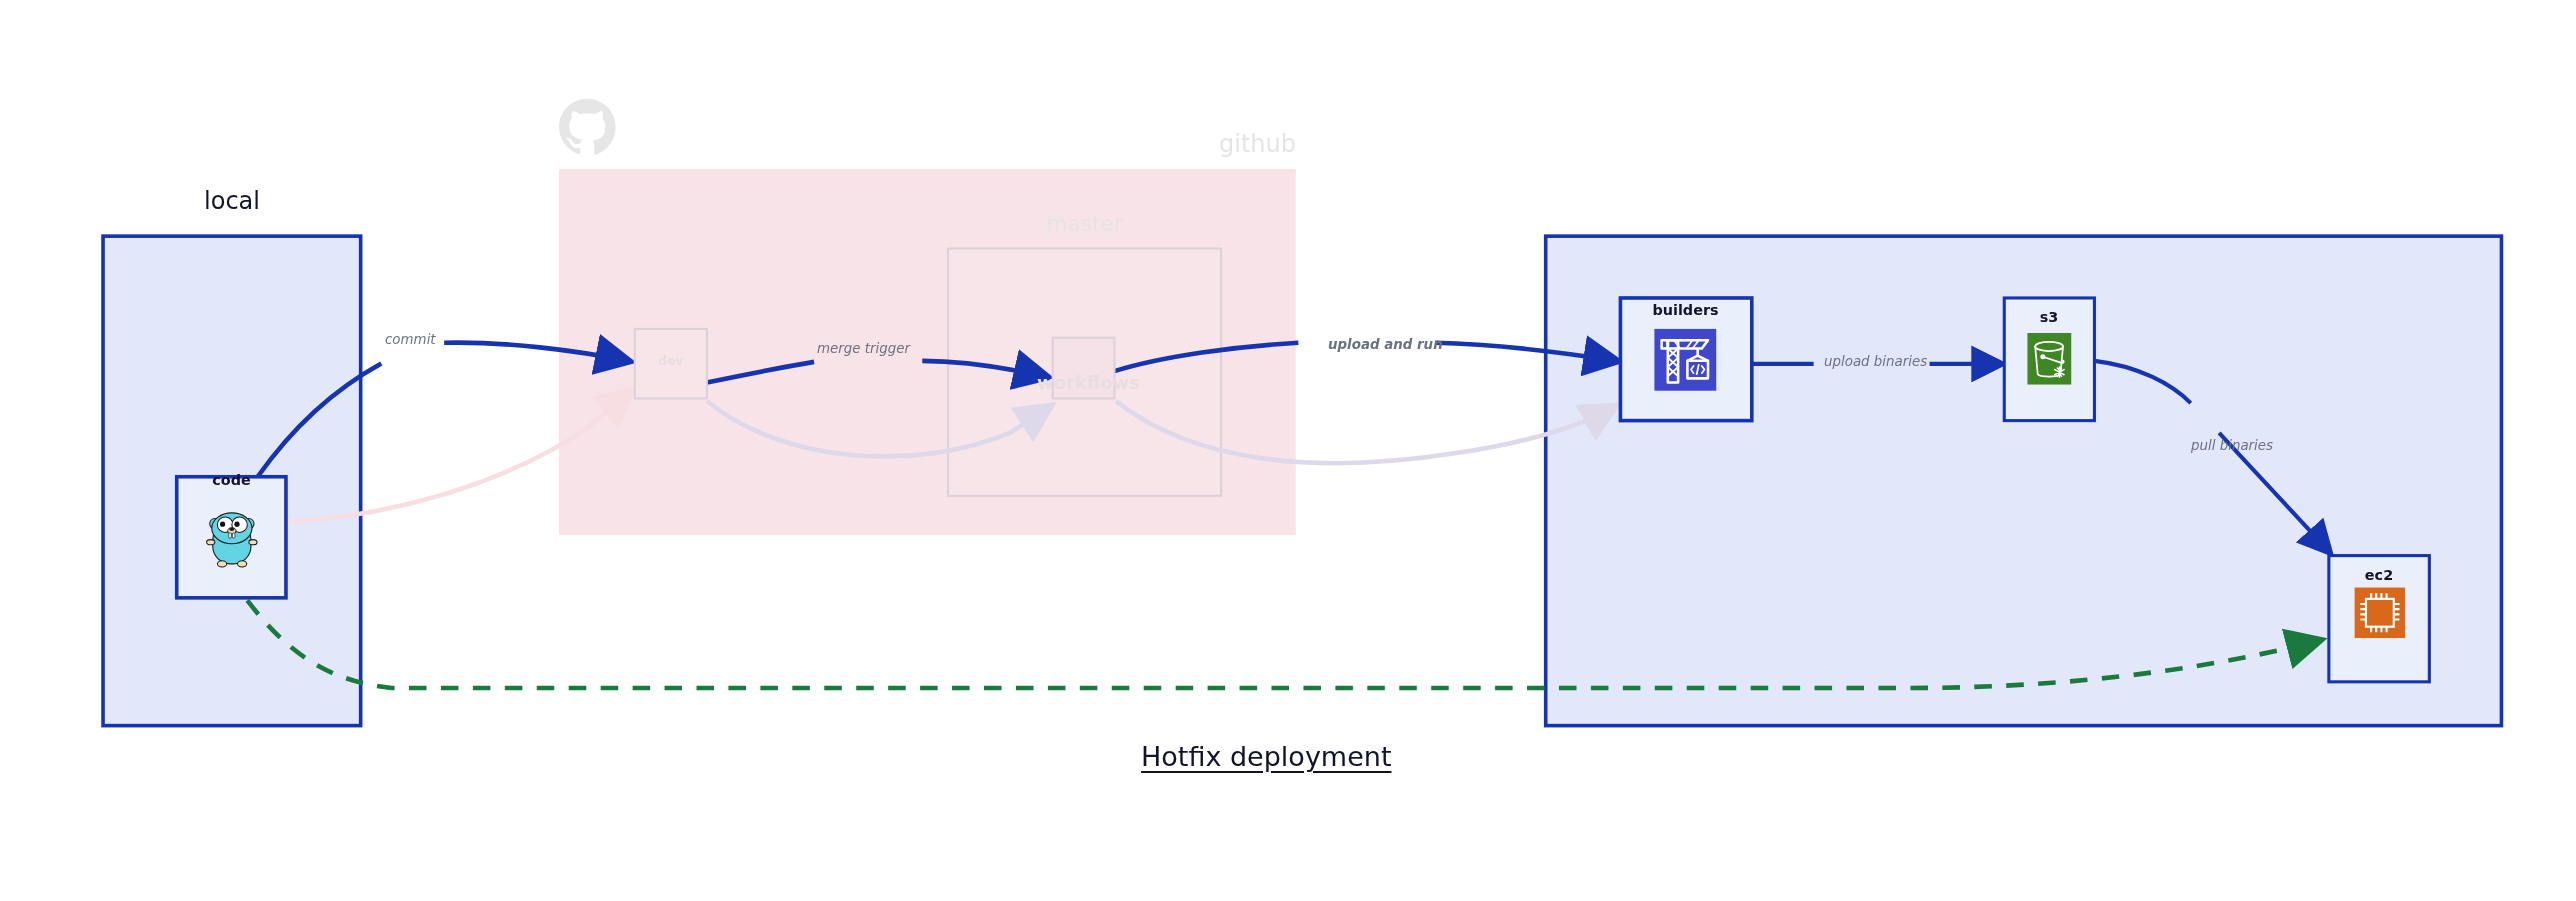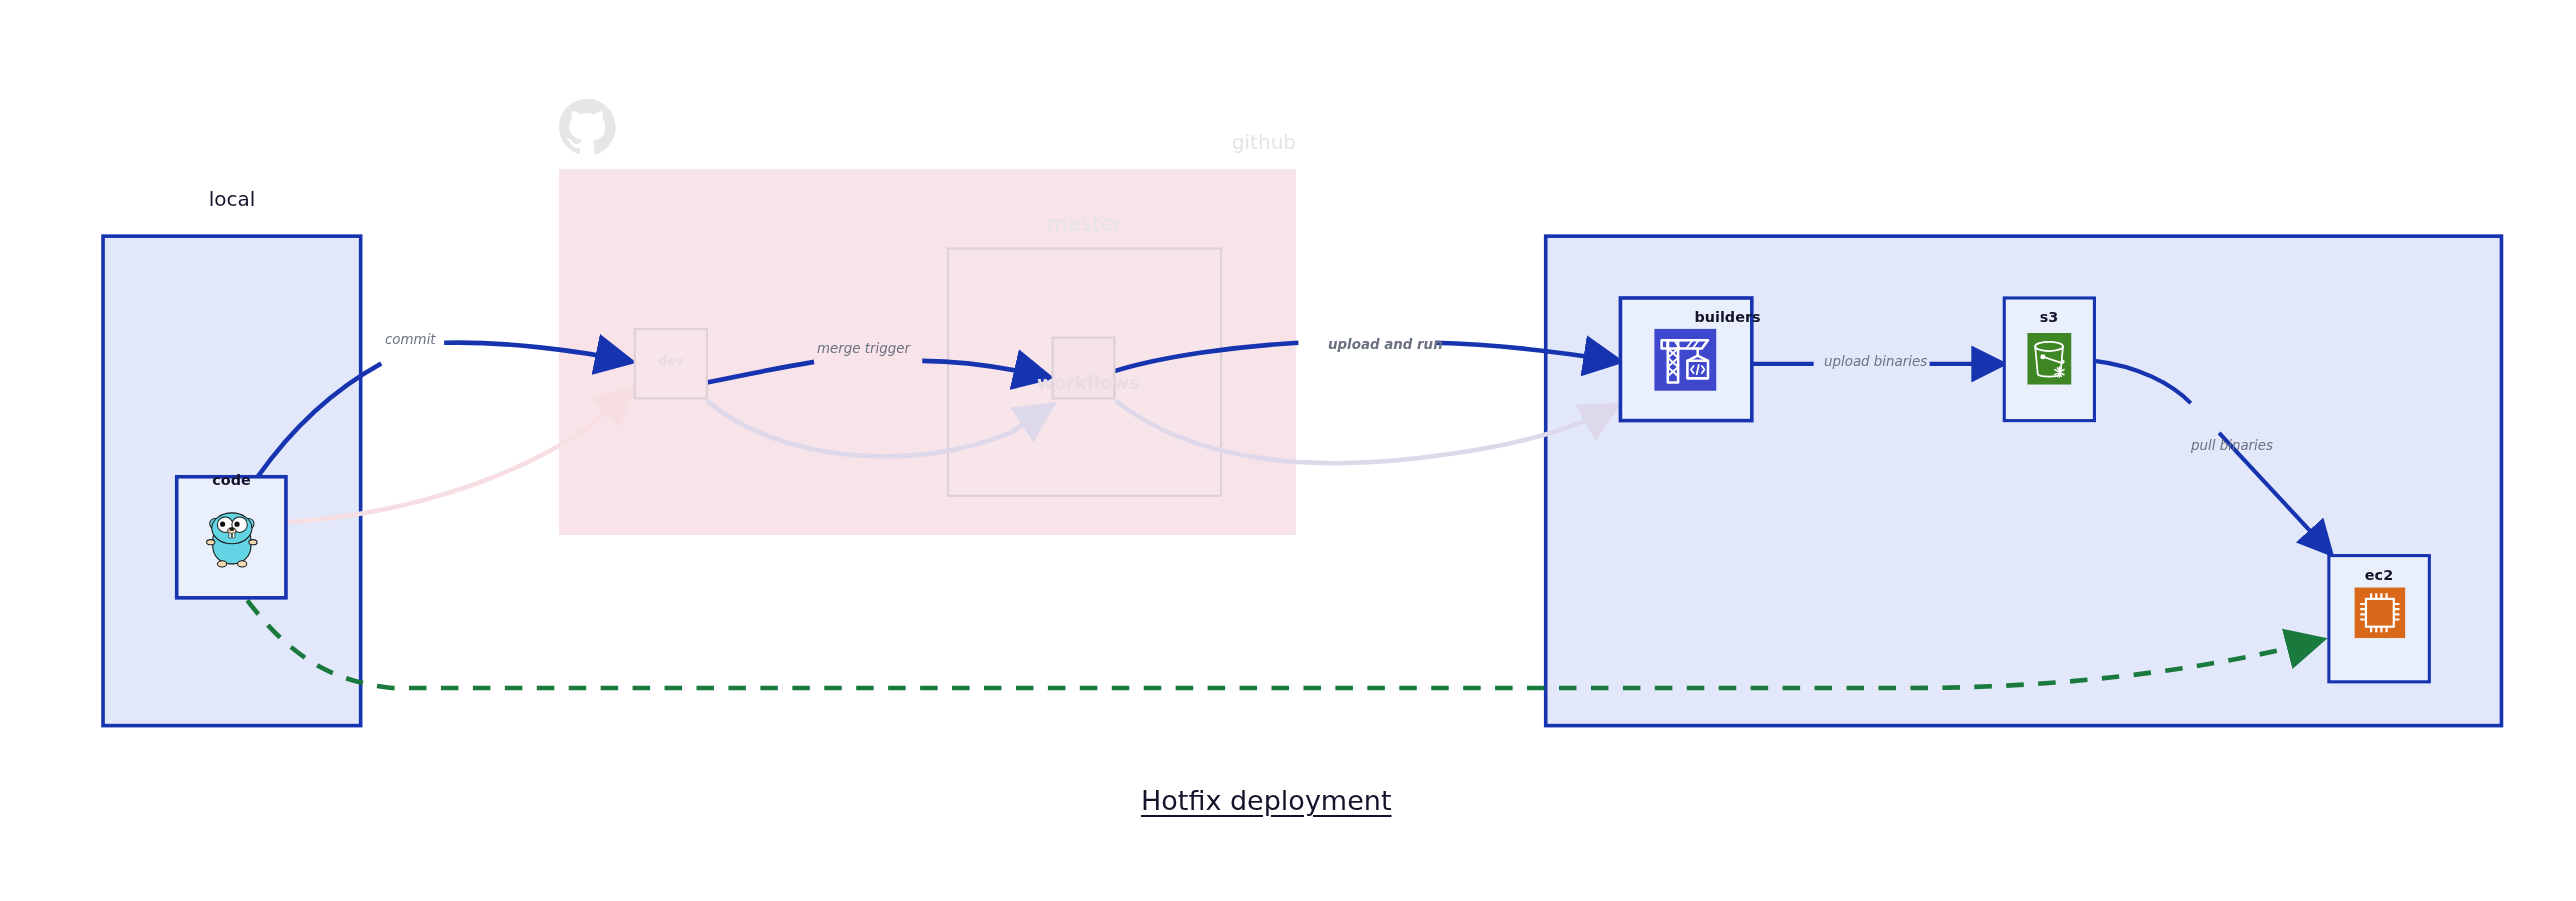--- a/index.html
+++ b/index.html
@@ -5,21 +5,21 @@
   html,body{margin:0;padding:0;background:#ffffff;}
   body{
     width:2604px;height:902px;position:relative;overflow:hidden;
     font-family:"DejaVu Sans","Liberation Sans",sans-serif;
   }
   #stage{position:absolute;inset:0;width:2604px;height:902px;}
   svg#canvas{position:absolute;left:0;top:0;width:2604px;height:902px;}
 
   
   .grp-label{
-    position:absolute;font-size:20px;color:#13142b;white-space:nowrap;
+    position:absolute;font-size:24px;color:#13142b;white-space:nowrap;
     font-family:"DejaVu Sans","Liberation Sans",sans-serif;
   }
   .grp-label.faded{color:#e4e4e4;}
 
   
   .node-label{
     position:absolute;font-size:14.4px;font-weight:700;color:#13142b;
     white-space:nowrap;text-align:center;
     font-family:"DejaVu Sans","Liberation Sans",sans-serif;
   }
@@ -200,32 +200,32 @@
 
   <div class="grp-label faded" style="left:948px;top:211px;width:273px;text-align:center;font-size:21.6px;">master</div>
 
 
   <div class="node-label" style="left:177px;top:472px;width:109px;">code</div>
 
   <div class="node-label faded" style="left:635px;top:353px;width:72px;font-size:12.4px;">dev</div>
 
   <div class="node-label faded" style="left:1037px;top:372px;width:93px;font-size:18px;">workflows</div>
 
-  <div class="node-label" style="left:1620px;top:309px;width:131px;padding-left:42px;">builders</div>
+  <div class="node-label" style="left:1620px;top:302px;width:131px;">builders</div>
 
   <div class="node-label" style="left:2004px;top:309px;width:90px;">s3</div>
 
   <div class="node-label" style="left:2329px;top:567px;width:100px;">ec2</div>
 
   <div class="edge-label" style="left:385px;top:332px;">commit</div>
 
   <div class="edge-label" style="left:817px;top:341px;">merge trigger</div>
 
   <div class="edge-label" style="left:1328px;top:337px;font-weight:bold;">upload and run</div>
 
   <div class="edge-label" style="left:1824px;top:354px;">upload binaries</div>
 
   <div class="edge-label" style="left:2191px;top:406px;margin-top:32px;">pull binaries</div>
 
-  <div class="diagram-title" style="left:1141px;top:741px;margin-top:44px;">Hotfix deployment</div>
+  <div class="diagram-title" style="left:1141px;top:741px;">Hotfix deployment</div>
 
 </div>
 
 
 </body></html>

